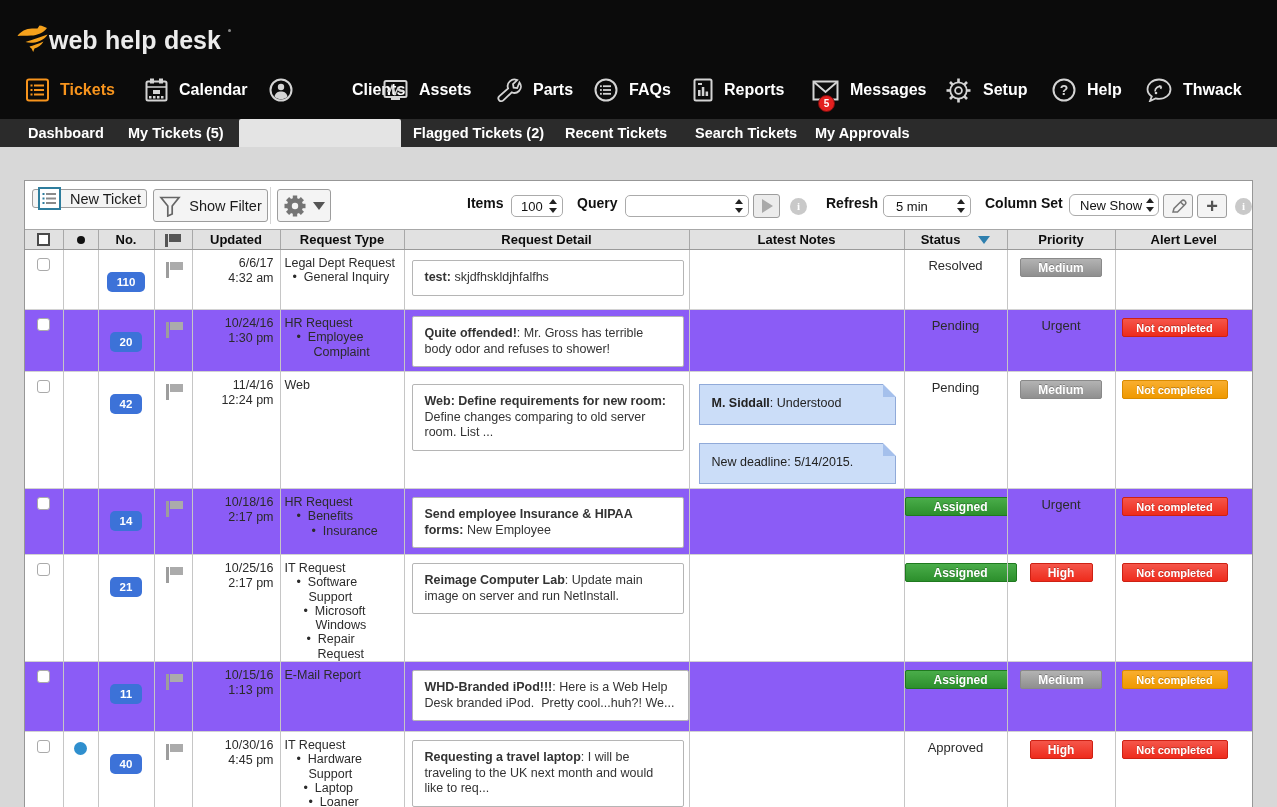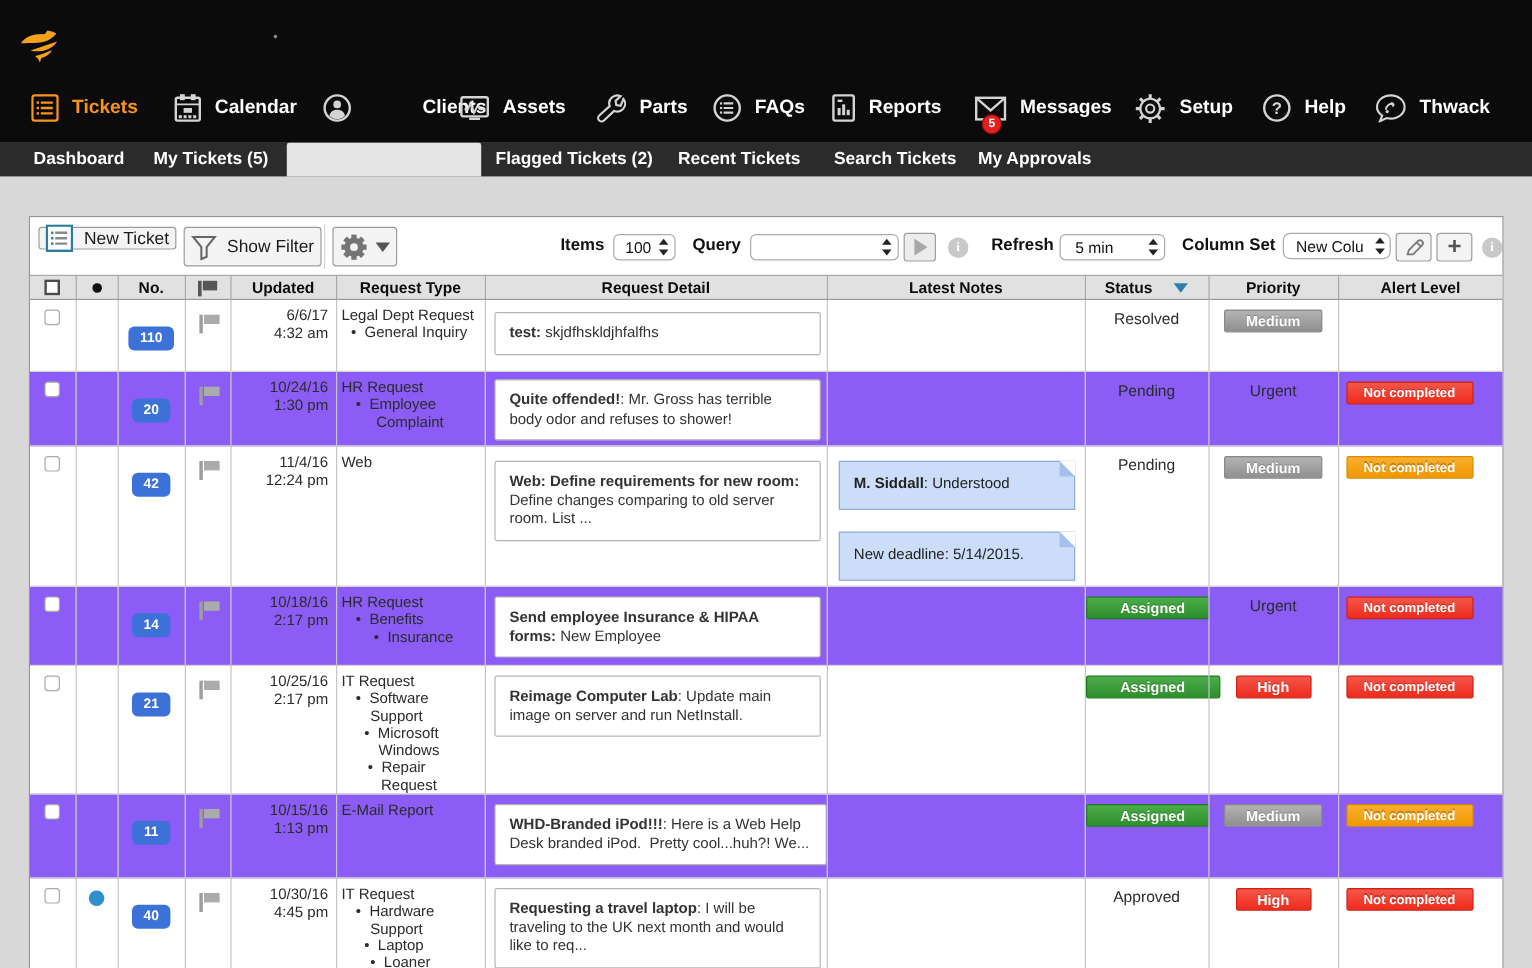--- a/index.html
+++ b/index.html
@@ -59,20 +59,21 @@
 .flagicon { margin:12px 0 0 11px; }
 </style>
 </head>
 <body>
 <div class="topbar">
   <svg class="logoicon" width="31" height="28" viewBox="0 0 31 28">
     <path fill="#f5a11c" d="M0.5,11 C3.5,6.5 9,3.8 15,3.6 L20.5,3.4 L22.5,0.4 C25.2,0.7 27.8,1.6 30,3 C26.5,7.8 20.5,10.4 14,10.6 C9,10.8 4.5,11 0.5,11 Z"></path>
     <path fill="#f5a11c" d="M8.5,17 C12,15.6 17,14.1 22,12.4 L30.5,9.6 C28.5,13.6 23.5,16.6 18,17.4 C14.5,17.9 11,17.8 8.5,17 Z"></path>
     <path fill="#f5a11c" d="M12.5,21.6 C16,20.6 21,19 26.5,16.6 C24.5,20.1 21,22.6 17.5,23.4 L16.2,27 L14.5,23.6 C13.5,23.1 12.8,22.4 12.5,21.6 Z"></path>
   </svg>
+  <div class="logotext">web help desk</div>
   <div class="logotm"></div>
   <div class="nav-item nav-tickets" style="left:26px;">
     <svg width="23" height="24" viewBox="0 0 23 24">
         <rect x="1" y="1.5" width="21" height="21" rx="2" fill="none" stroke="#f7941d" stroke-width="2"></rect>
         <g stroke="#f7941d" stroke-width="2">
           <line x1="8" y1="7.5" x2="18" y2="7.5"></line>
           <line x1="8" y1="12" x2="18" y2="12"></line>
           <line x1="8" y1="16.5" x2="18" y2="16.5"></line>
         </g>
         <g fill="#f7941d">
@@ -257,21 +258,21 @@
     <span style="display:inline-block;width:0;height:0;border-top:7px solid transparent;border-bottom:7px solid transparent;border-left:11px solid #a9a9a9;margin-left:2px;"></span>
   </div>
   <div class="info" style="left:765px; top:17px;">i</div>
   <div class="lbl" style="left:801px; top:14px;">Refresh</div>
   <div class="sel" style="left:858px; top:14px; width:88px;">
       <span style="margin-left:12px;">5 min</span>
       <span class="arr arrud"></span>
     </div>
   <div class="lbl" style="left:960px; top:14px;">Column Set</div>
   <div class="sel" style="left:1044px; top:13px; width:90px; border-radius:6px;">
-      <span style="margin-left:10px;">New Colu</span>
+      <span style="margin-left:10px;">New Show</span>
       <span class="arr arrud" style="margin-right:4px;"></span>
     </div>
   <div class="btn" style="left:1138px; top:13px; width:30px; height:24px;">
     <svg width="17" height="17" viewBox="0 0 17 17">
         <g fill="none" stroke="#777" stroke-width="1.5">
           <path d="M3,14 L4,10.5 L11.5,3 C12.5,2 14,2 15,3 C16,4 16,5.5 15,6.5 L7.5,14 Z"></path>
           <line x1="10.5" y1="4" x2="13.9" y2="7.4"></line>
         </g>
       </svg>
   </div>

